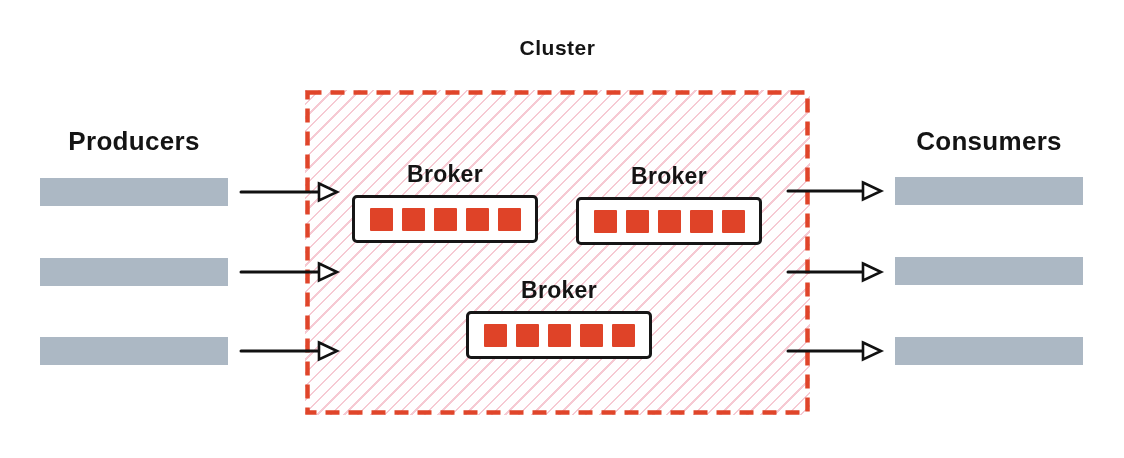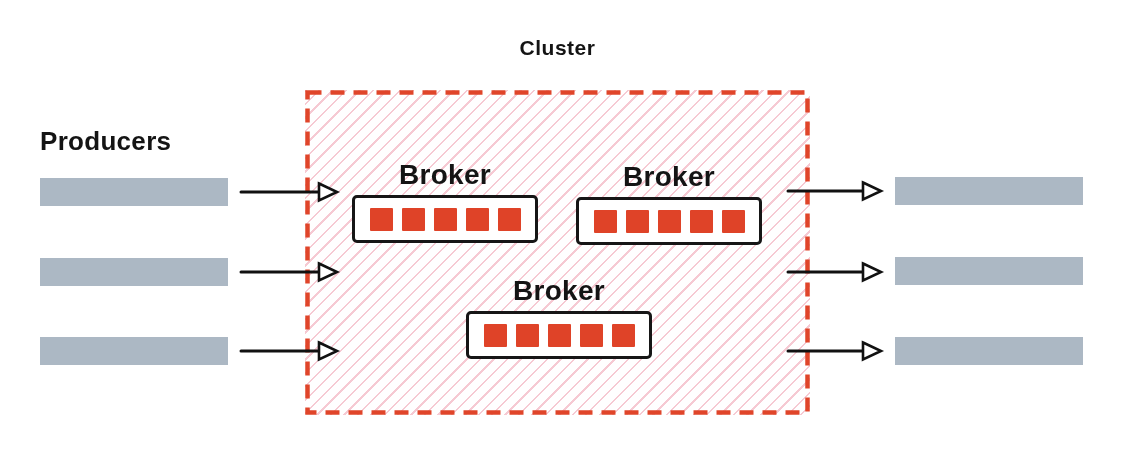--- a/index.html
+++ b/index.html
@@ -30,38 +30,38 @@
     position:absolute;
     left:305px;top:90px;width:505px;height:325px;
     background:repeating-linear-gradient(
       135deg,
       var(--hatch-pink) 0px, var(--hatch-pink) 1.7px,
       transparent 1.7px, transparent 9.5px);
   }
   .cluster-box svg{position:absolute;left:0;top:0;width:100%;height:100%;}
   .col-label{
     position:absolute;width:188px;
-    text-align:left;
+    text-align:center;
     font-size:26px;font-weight:600;
     letter-spacing:0.3px;
   }
   .col-label.left{left:40px;top:126px;}
   .col-label.right{left:895px;top:126px;}
   .bar{
     position:absolute;width:188px;height:28px;
     background:var(--bar-gray);
   }
   .bar.p{left:40px;}
   .bar.c{left:895px;}
   .broker{
     position:absolute;width:186px;
     text-align:center;
   }
   .broker-label{
-    font-size:28px;font-weight:600;
+    font-size:23px;font-weight:600;
     letter-spacing:0.3px;
     margin-bottom:6px;line-height:29px;
   }
   .broker-box{
     box-sizing:border-box;
     width:186px;height:48px;
     background:#ffffff;
     border:3.5px solid var(--box-black);
     border-radius:5px;
     display:flex;align-items:center;justify-content:center;
@@ -85,20 +85,21 @@
 <div id="canvas">
 
   <div class="cluster-box">
     <svg viewBox="0 0 505 325">
       <rect x="2.5" y="2.5" width="500" height="320" fill="none" style="stroke:var(--accent-red)" stroke-width="4.5" stroke-dasharray="14 9"></rect>
     </svg>
   </div>
 
   <div class="title">Cluster</div>
   <div class="col-label left">Producers</div>
+  <div class="col-label right">Consumers</div>
 
   <div class="bar p" style="top:178px"></div>
   <div class="bar p" style="top:258px"></div>
   <div class="bar p" style="top:337px"></div>
 
   <div class="bar c" style="top:177px"></div>
   <div class="bar c" style="top:257px"></div>
   <div class="bar c" style="top:337px"></div>
 
   <div class="broker" style="left:352px;top:160px">

